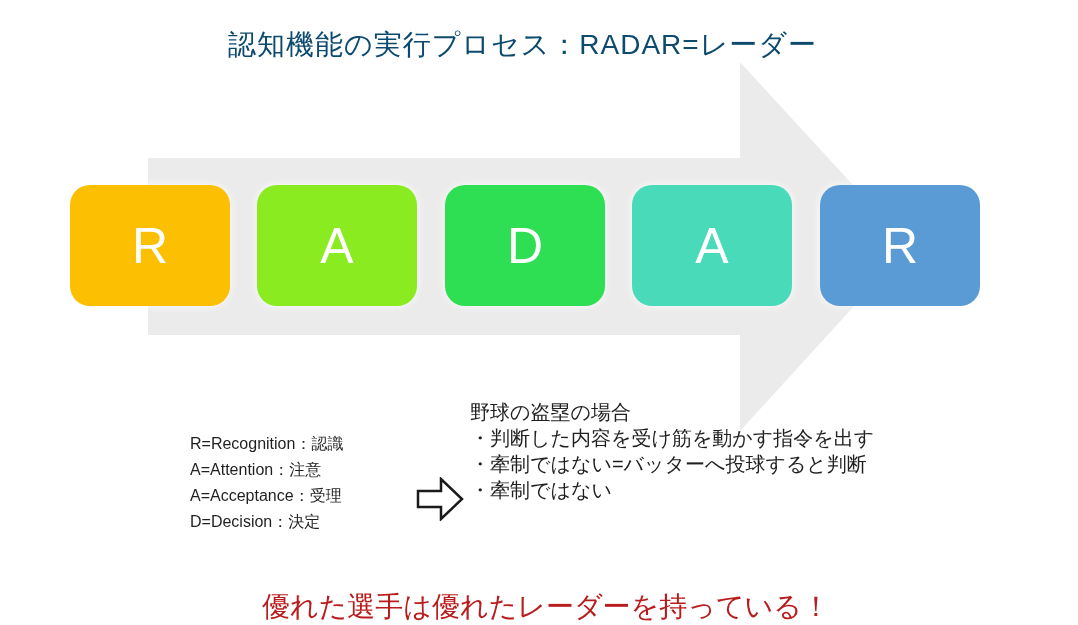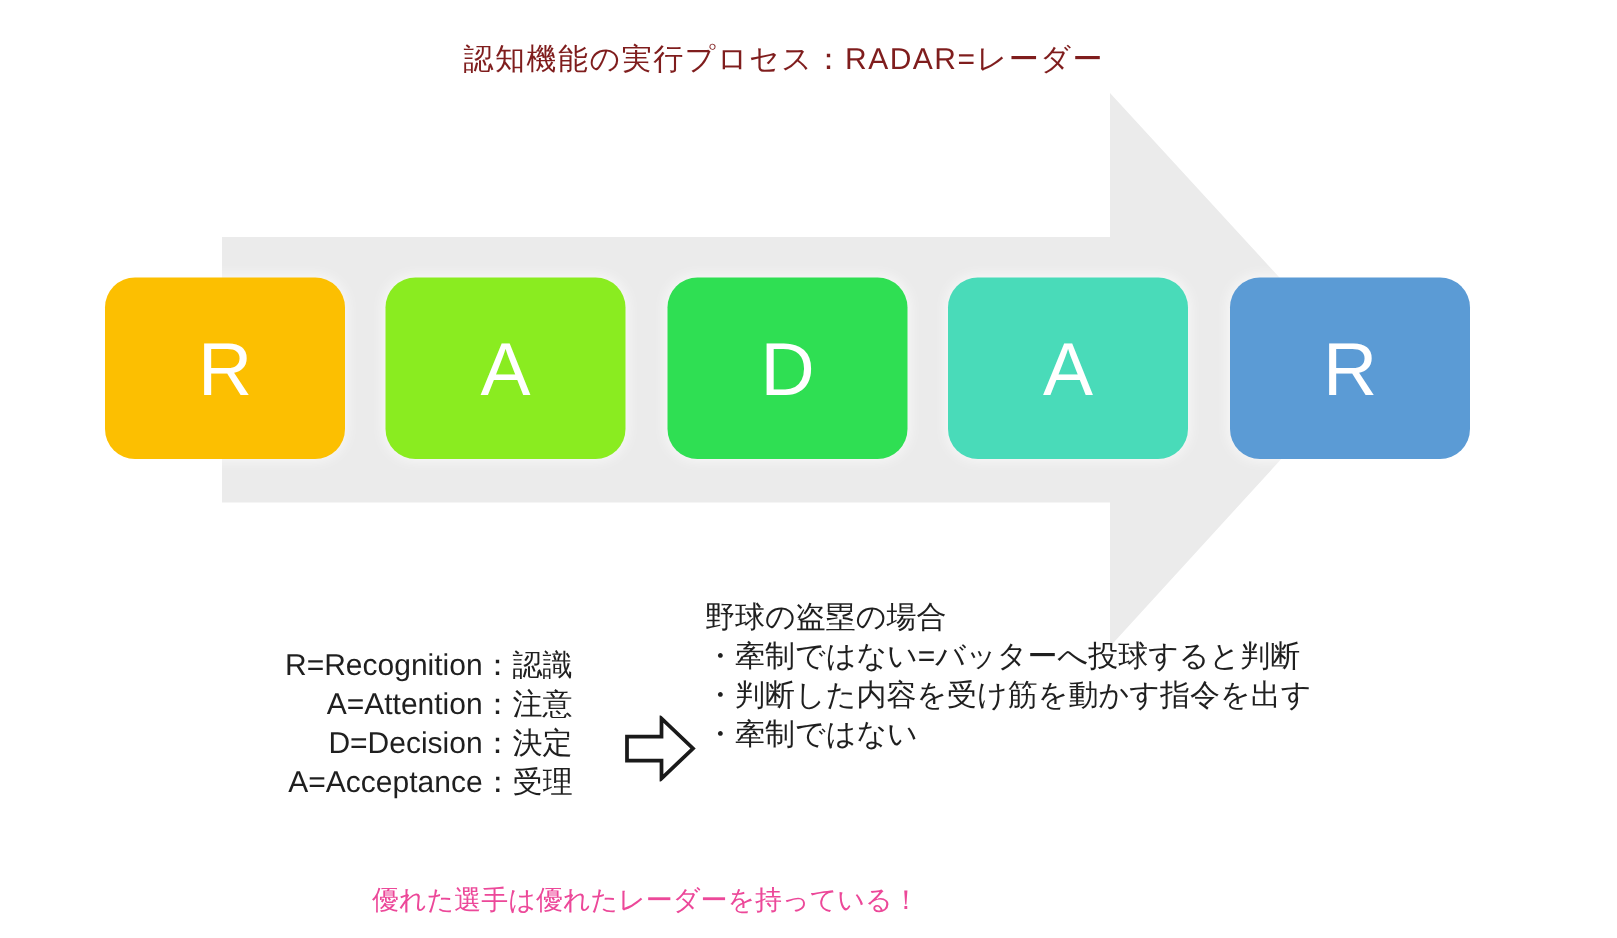--- a/index.html
+++ b/index.html
@@ -14,23 +14,23 @@
     height: 625px;
     background: #ffffff;
     overflow: hidden;
   }
   .title {
     position: absolute;
     top: 26px;
     left: 0;
     width: 1045px;
     text-align: center;
-    font-size: 20px;
+    font-size: 28px;
     letter-spacing: 1px;
-    color: #7f1d1d;
+    color: #0c4a6e;
     white-space: nowrap;
   }
   .flow-arrow-svg {
     position: absolute;
     top: 0;
     left: 0;
     width: 1078px;
     height: 625px;
   }
   .radar-box {
@@ -56,24 +56,23 @@
   .box-3 { left: 632px; }
   .box-4 { left: 820px; }
 
   .defs {
     position: absolute;
     left: 190px;
     top: 431px;
     color: #1f1f1f;
   }
   .defs .line {
-    font-size: 20px;
+    font-size: 16px;
     line-height: 26px;
     white-space: nowrap;
-    text-align: right;
   }
   .block-arrow-svg {
     position: absolute;
     left: 416px;
     top: 477px;
     width: 48px;
     height: 44px;
   }
   .block-arrow-svg polygon {
     fill: #ffffff;
@@ -86,24 +85,24 @@
     top: 399px;
     color: #1f1f1f;
   }
   .example .line {
     font-size: 20px;
     line-height: 26px;
     white-space: nowrap;
   }
   .footer-note {
     position: absolute;
-    left: 248px;
+    left: 262px;
     top: 588px;
-    font-size: 18px;
-    color: #ec4899;
+    font-size: 28px;
+    color: #b91c1c;
     white-space: nowrap;
   }
 </style>
 </head>
 <body>
 
 <div class="canvas">
 
   <div class="title">認知機能の実行プロセス：RADAR=レーダー</div>
 
@@ -123,30 +122,30 @@
   <div class="radar-box box-3" style="background-color: rgb(73, 219, 185);">
     <span>A</span>
   </div>
   <div class="radar-box box-4" style="background-color: rgb(91, 155, 213);">
     <span>R</span>
   </div>
 
   <div class="defs">
     <div class="line">R=Recognition：認識</div>
     <div class="line">A=Attention：注意</div>
+    <div class="line">A=Acceptance：受理</div>
     <div class="line">D=Decision：決定</div>
-    <div class="line">A=Acceptance：受理</div>
   </div>
 
   <svg class="block-arrow-svg" viewBox="0 0 48 44" xmlns="http://www.w3.org/2000/svg">
     <polygon points="2,14 25,14 25,2 46,22 25,42 25,30 2,30" style="stroke: rgb(26, 26, 26);"></polygon>
   </svg>
 
   <div class="example">
     <div class="line">野球の盗塁の場合</div>
+    <div class="line">・判断した内容を受け筋を動かす指令を出す</div>
     <div class="line">・牽制ではない=バッターへ投球すると判断</div>
-    <div class="line">・判断した内容を受け筋を動かす指令を出す</div>
     <div class="line">・牽制ではない</div>
   </div>
 
   <div class="footer-note">優れた選手は優れたレーダーを持っている！</div>
 
 </div>
 
 </body></html>

